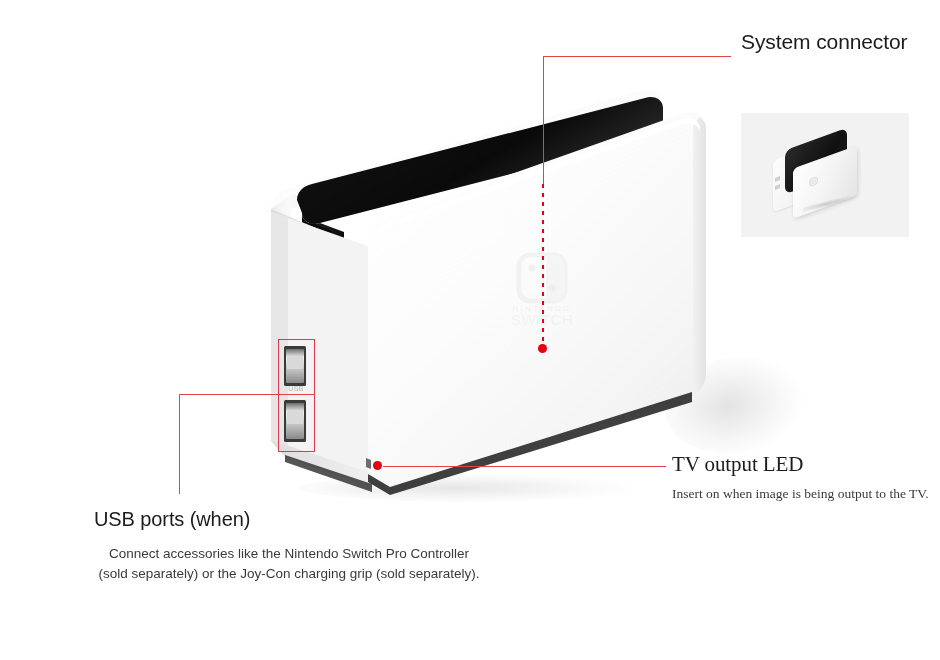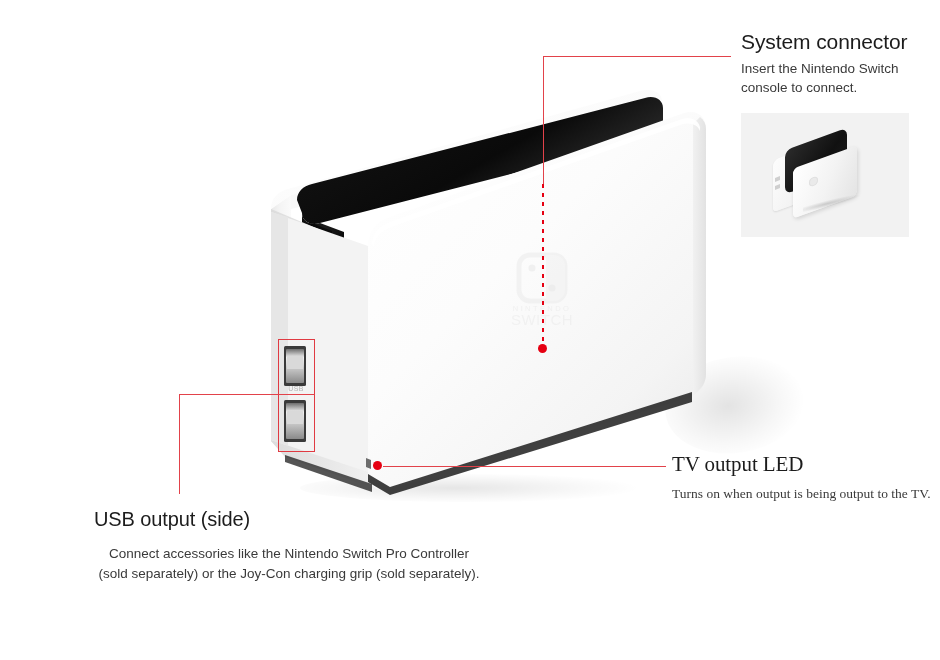--- a/index.html
+++ b/index.html
@@ -337,38 +337,37 @@
   <div id="dot-sys"></div>
 
   <div class="leader h" id="line-tv-h"></div>
   <div id="dot-tv"></div>
 
   <div class="leader h" id="line-usb-h"></div>
   <div class="leader v" id="line-usb-v"></div>
 
   <div class="callout" id="callout-system">
     <div class="c-title">System connector</div>
-    <div class="c-body">Insert the Nintendo Switch console to connect.</div>
   </div>
 
   <div id="thumb-wrap">
     <div class="t-dock">
       <div class="t-back"></div>
       <div class="t-black"></div>
       <div class="t-front"></div>
       <div class="t-logo"></div>
       <div class="t-usb a"></div>
       <div class="t-usb b"></div>
       <div class="t-shadow"></div>
     </div>
   </div>
 
   <div class="callout" id="callout-tv">
     <div class="c-title">TV output LED</div>
-    <div class="c-body">Turns on when output is being output to the TV.</div>
+    <div class="c-body">Insert on when image is being output to the TV.</div>
   </div>
 
   <div class="callout" id="callout-usb">
-    <div class="c-title">USB output (side)</div>
+    <div class="c-title">USB ports (when)</div>
     <div class="c-body">Connect accessories like the Nintendo Switch Pro Controller (sold separately) or the Joy-Con charging grip (sold separately).</div>
   </div>
 
 </div>
 
 </body></html>

